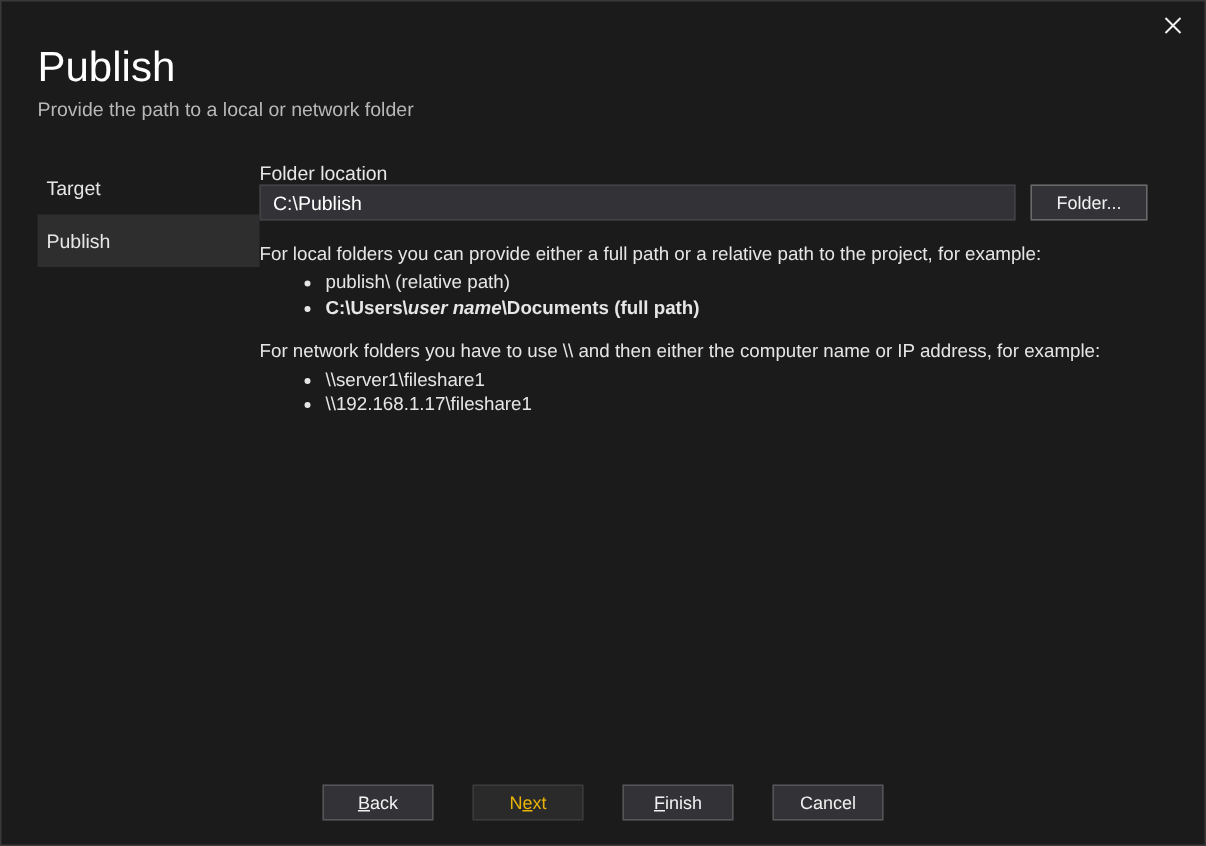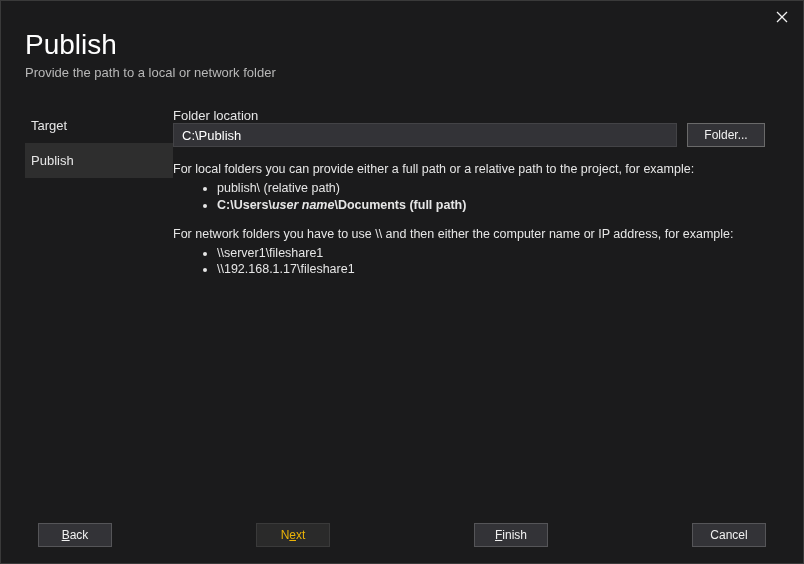--- a/index.html
+++ b/index.html
@@ -62,22 +62,22 @@
     height:24px;
     text-align:center;
     display:flex; align-items:center; justify-content:center;
   }
   .help { font-size:12.5px; color:#e6e6e6; margin-top:14px; line-height:1.35; }
   .help ul { margin: 2px 0 12px 44px; }
   .help li { line-height:1.35; }
   .help b { font-weight:600;margin-top:23px; }
   .help i { font-style: italic; }
   .footer {
-    padding: 14px 37px 16px;
-    display:flex; justify-content:space-between; gap:26px;
+    padding: 14px 24px 16px;
+    display:flex; justify-content:center; gap:26px;
   }
   .btn {
     width: 74px; height:24px;
     background:#333337;
     border:1px solid #555558;
     color:#f1f1f1;
     font-size:12px;
     display:flex; align-items:center; justify-content:center;
     cursor:pointer;
   }

